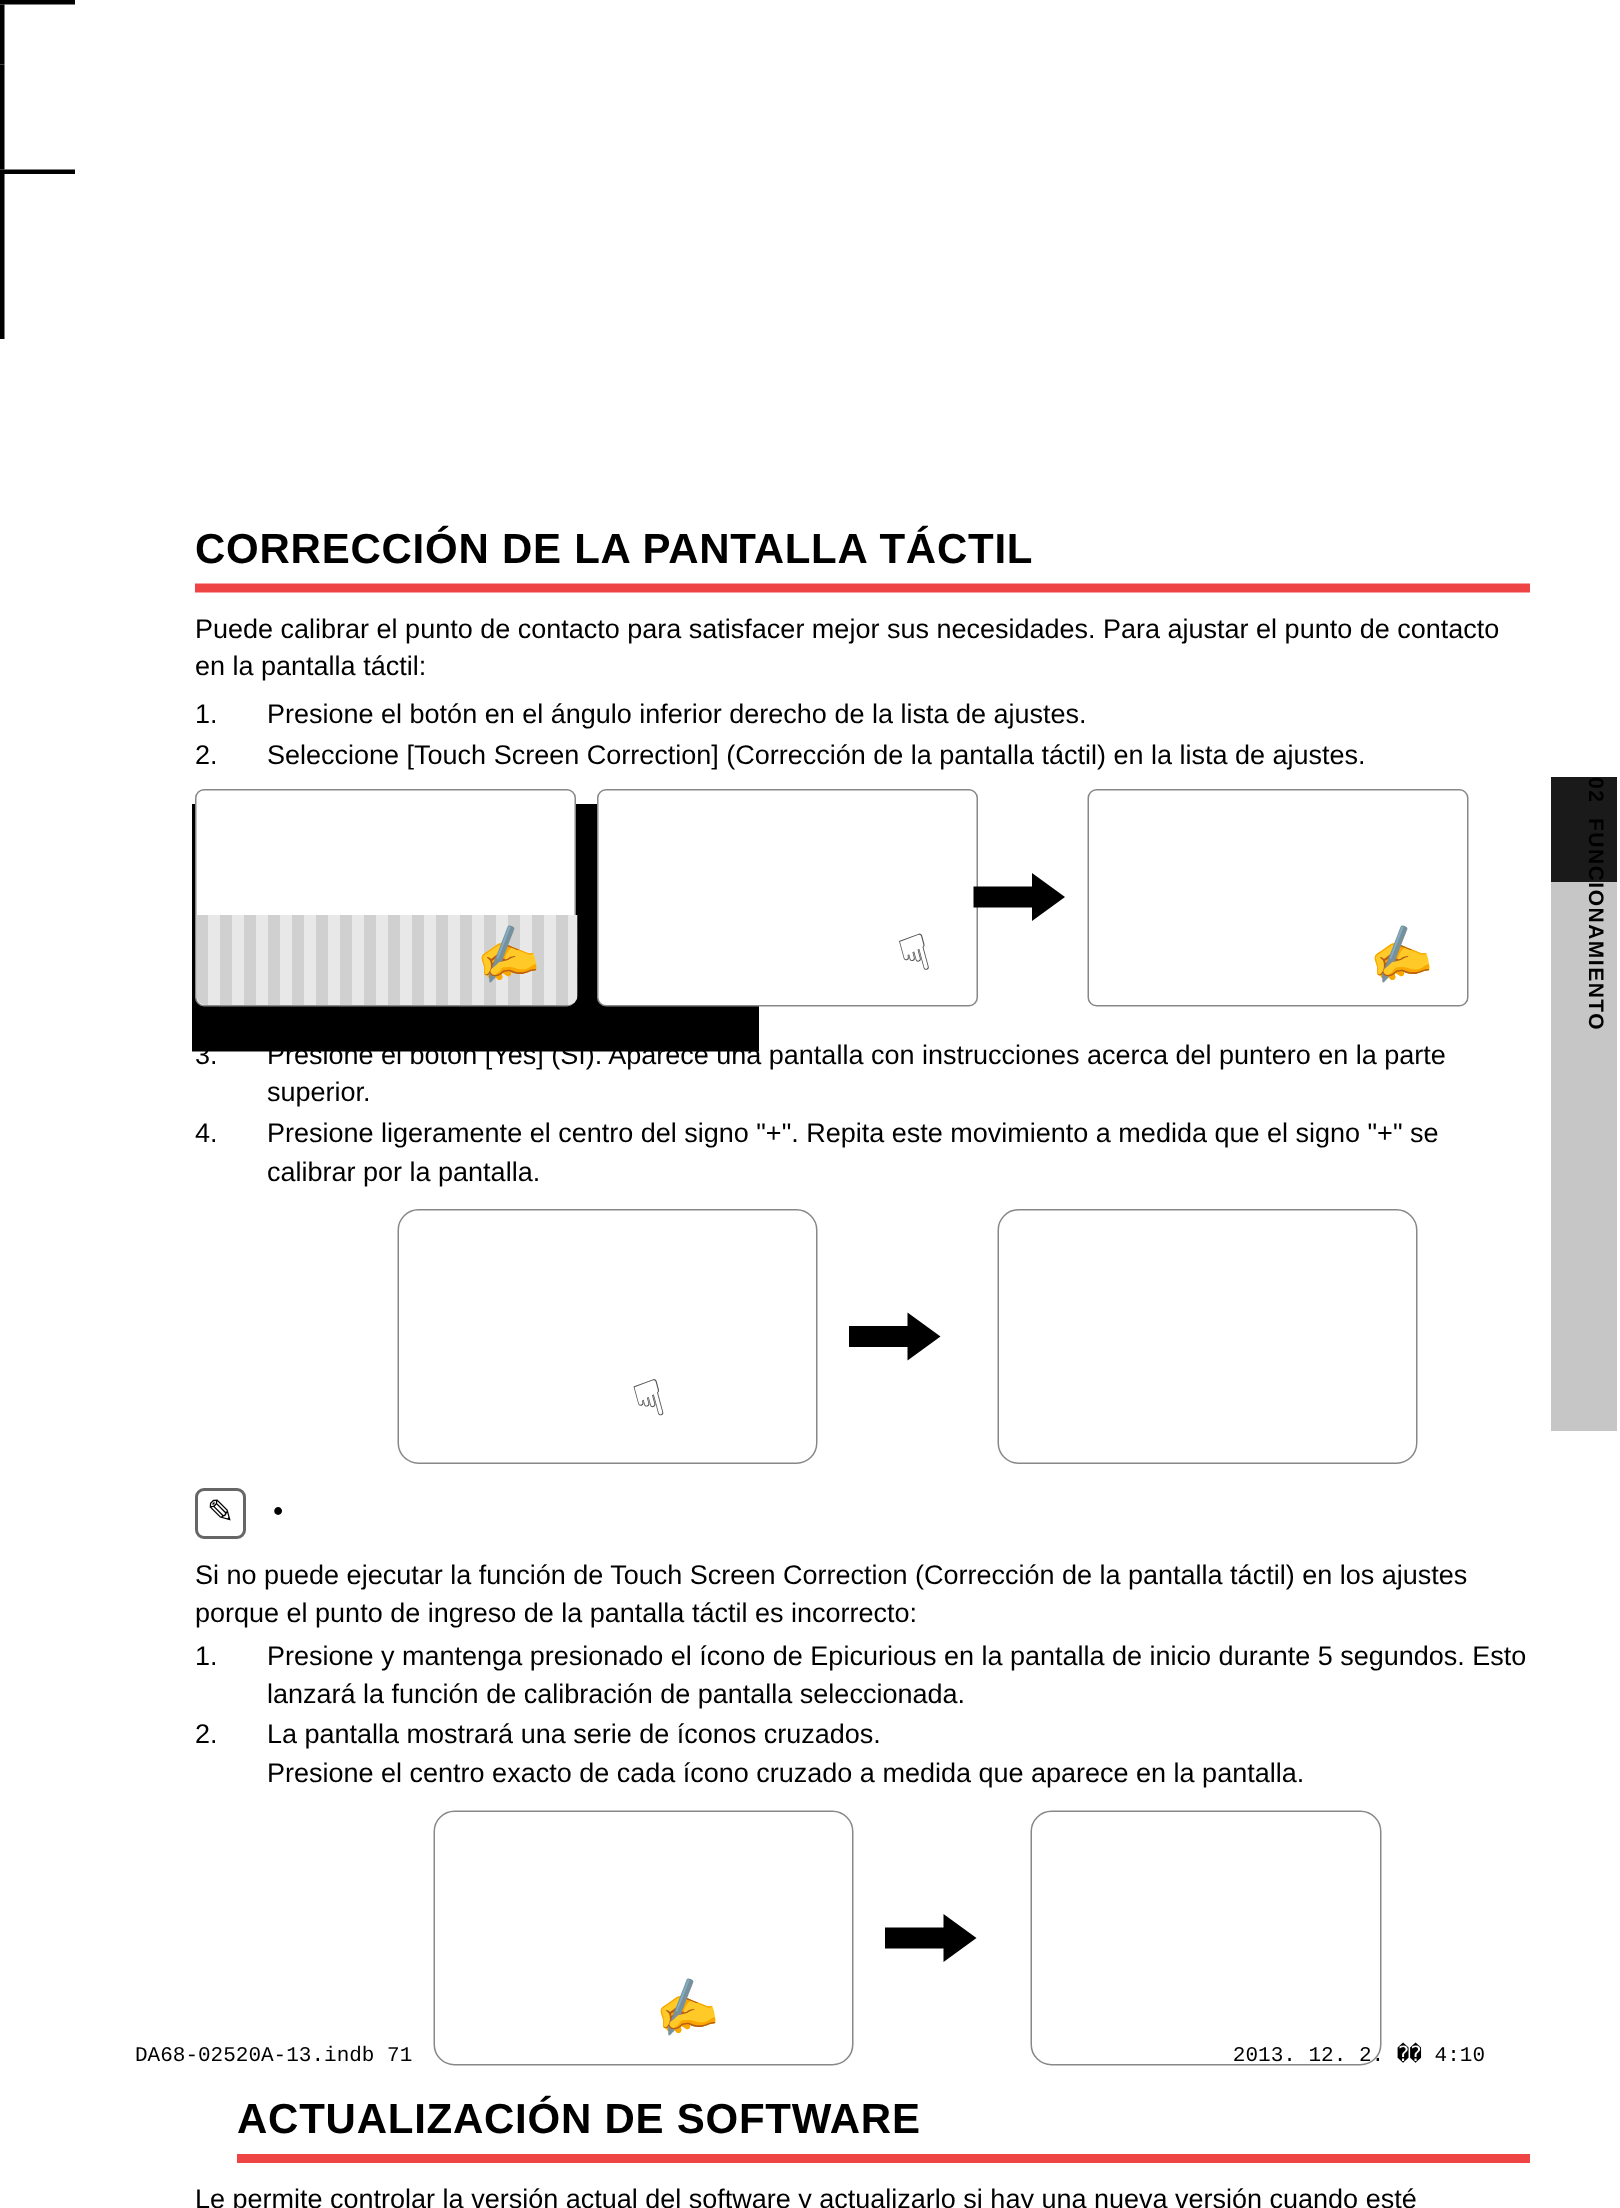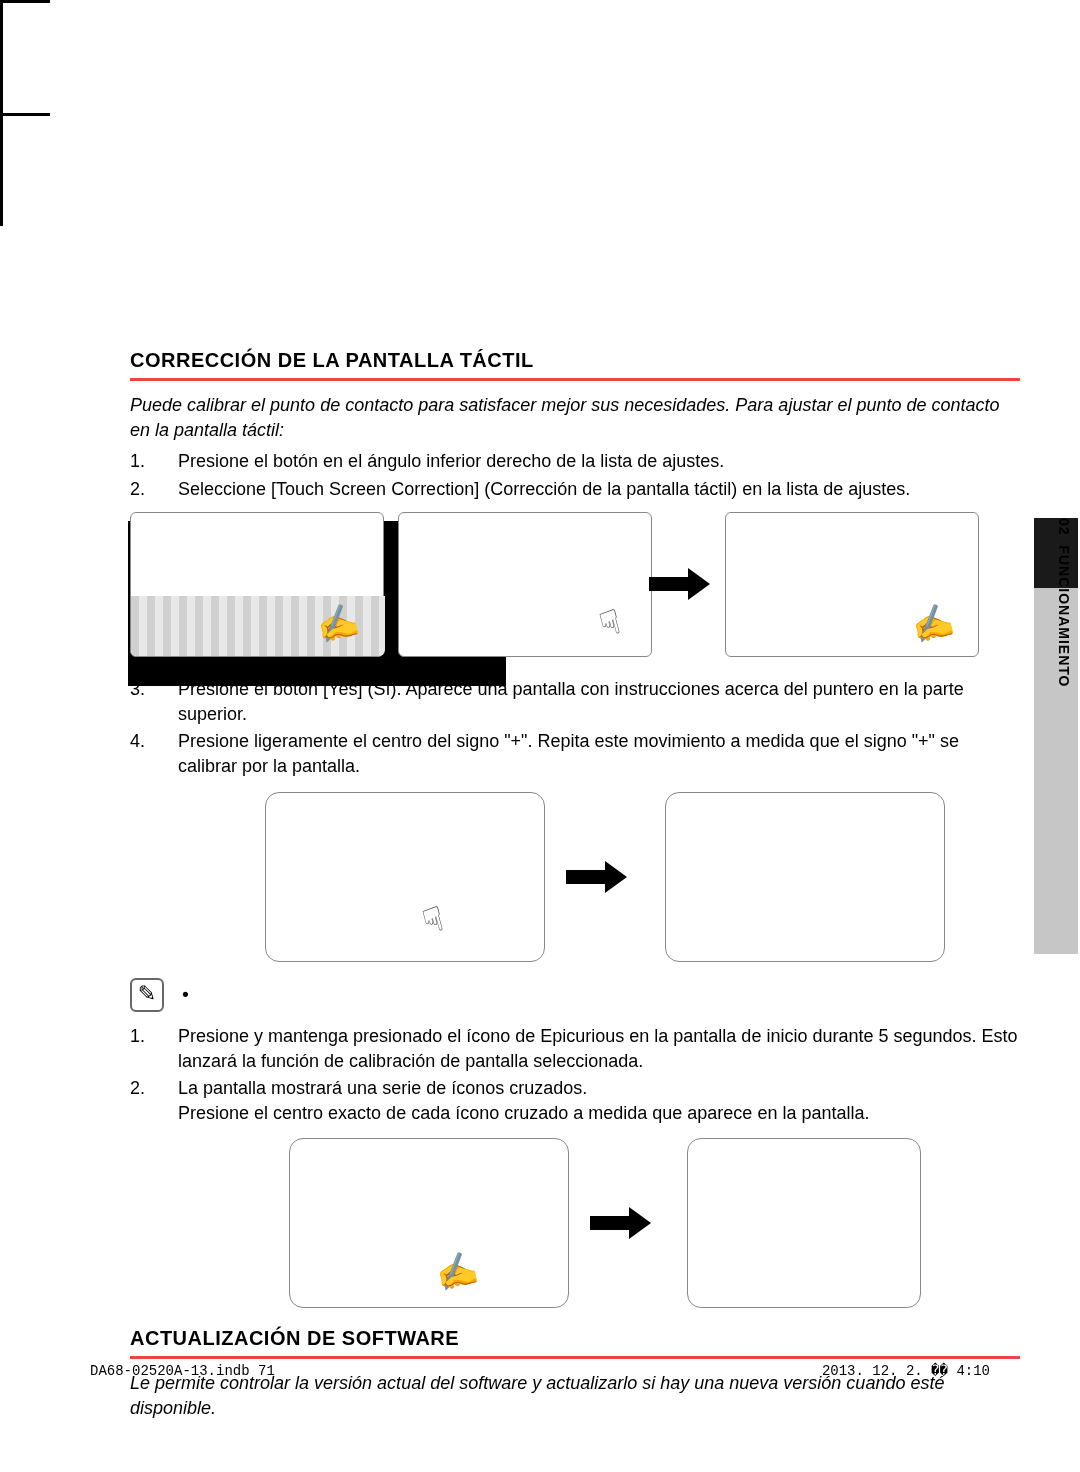--- a/index.html
+++ b/index.html
@@ -21,30 +21,29 @@
     .crop-tr { top: 10px; right: 120px; width: 0; height: 70px; border: none; border-left: 3px solid #000; }
     .crop-bl-h { bottom: 60px; left: 30px; width: 50px; height: 0; border: none; border-top: 3px solid #000; }
     .crop-bl-v { bottom: 0; left: 80px; width: 0; height: 40px; border: none; border-left: 3px solid #000; }
     .crop-br { bottom: 10px; right: 120px; width: 0; height: 70px; border: none; border-left: 3px solid #000; }
     .page {
       margin: 120px 60px 60px 130px;
       position: relative;
     }
     .section-heading {
       font-weight: bold;
-      font-size: 20px;
+      font-size: 28px;
       letter-spacing: 0.5px;
       text-transform: uppercase;
-      border-bottom: 3px solid #ef4444;
+      border-bottom: 6px solid #ef4444;
       padding-bottom: 4px;
       margin-bottom: 12px;
     }
     .intro-text {
       margin-bottom: 6px;
-      font-style: italic;
     }
     .step-list {
       margin-top: 4px;
     }
     .step {
       display: flex;
       gap: 20px;
       margin-bottom: 2px;
     }
     .step-num {
@@ -264,20 +263,21 @@
         <div class="arrow-big" style="left:56px;"></div>
       </div>
     <div class="panel-inner panel-inner-sm"></div>
   </div>
 
   <div class="note-row">
     <div class="note-icon">✎</div>
     <span class="bullet">•</span>
   </div>
 
+  <p style="margin-top:10px;">Si no puede ejecutar la función de Touch Screen Correction (Corrección de la pantalla táctil) en los ajustes porque el punto de ingreso de la pantalla táctil es incorrecto:</p>
 
   <div class="step-list">
     <div class="step">
       <span class="step-num">1.</span>
       <span class="step-text">Presione y mantenga presionado el ícono de Epicurious en la pantalla de inicio durante 5 segundos. Esto lanzará la función de calibración de pantalla seleccionada.</span>
     </div>
     <div class="step">
       <span class="step-num">2.</span>
       <span class="step-text" style="white-space: pre-line;">La pantalla mostrará una serie de íconos cruzados.
 Presione el centro exacto de cada ícono cruzado a medida que aparece en la pantalla.</span>
@@ -288,21 +288,21 @@
     <div class="panel-inner panel-inner-sm" style="position:relative;">
       <span class="hand-icon" style="right:90px; bottom:12px;">✍</span>
 
     </div>
     <div style="width:62px; position:relative;">
         <div class="arrow-big" style="left:48px;"></div>
       </div>
     <div class="panel-inner panel-inner-xs"></div>
   </div>
 
-  <h2 class="section-heading" style="margin-top:6px;">ACTUALIZACIÓN DE SOFTWARE</h2>
+  <h2 class="section-heading" style="margin-top:6px;margin-left:28px;">ACTUALIZACIÓN DE SOFTWARE</h2>
   <p class="intro-text">Le permite controlar la versión actual del software y actualizarlo si hay una nueva versión cuando esté disponible.</p>
 
 </div>
 
 <div class="footer">
   <span>DA68-02520A-13.indb   71</span>
   <span>2013. 12. 2.   �� 4:10</span>
 </div>
 
 </body></html>

